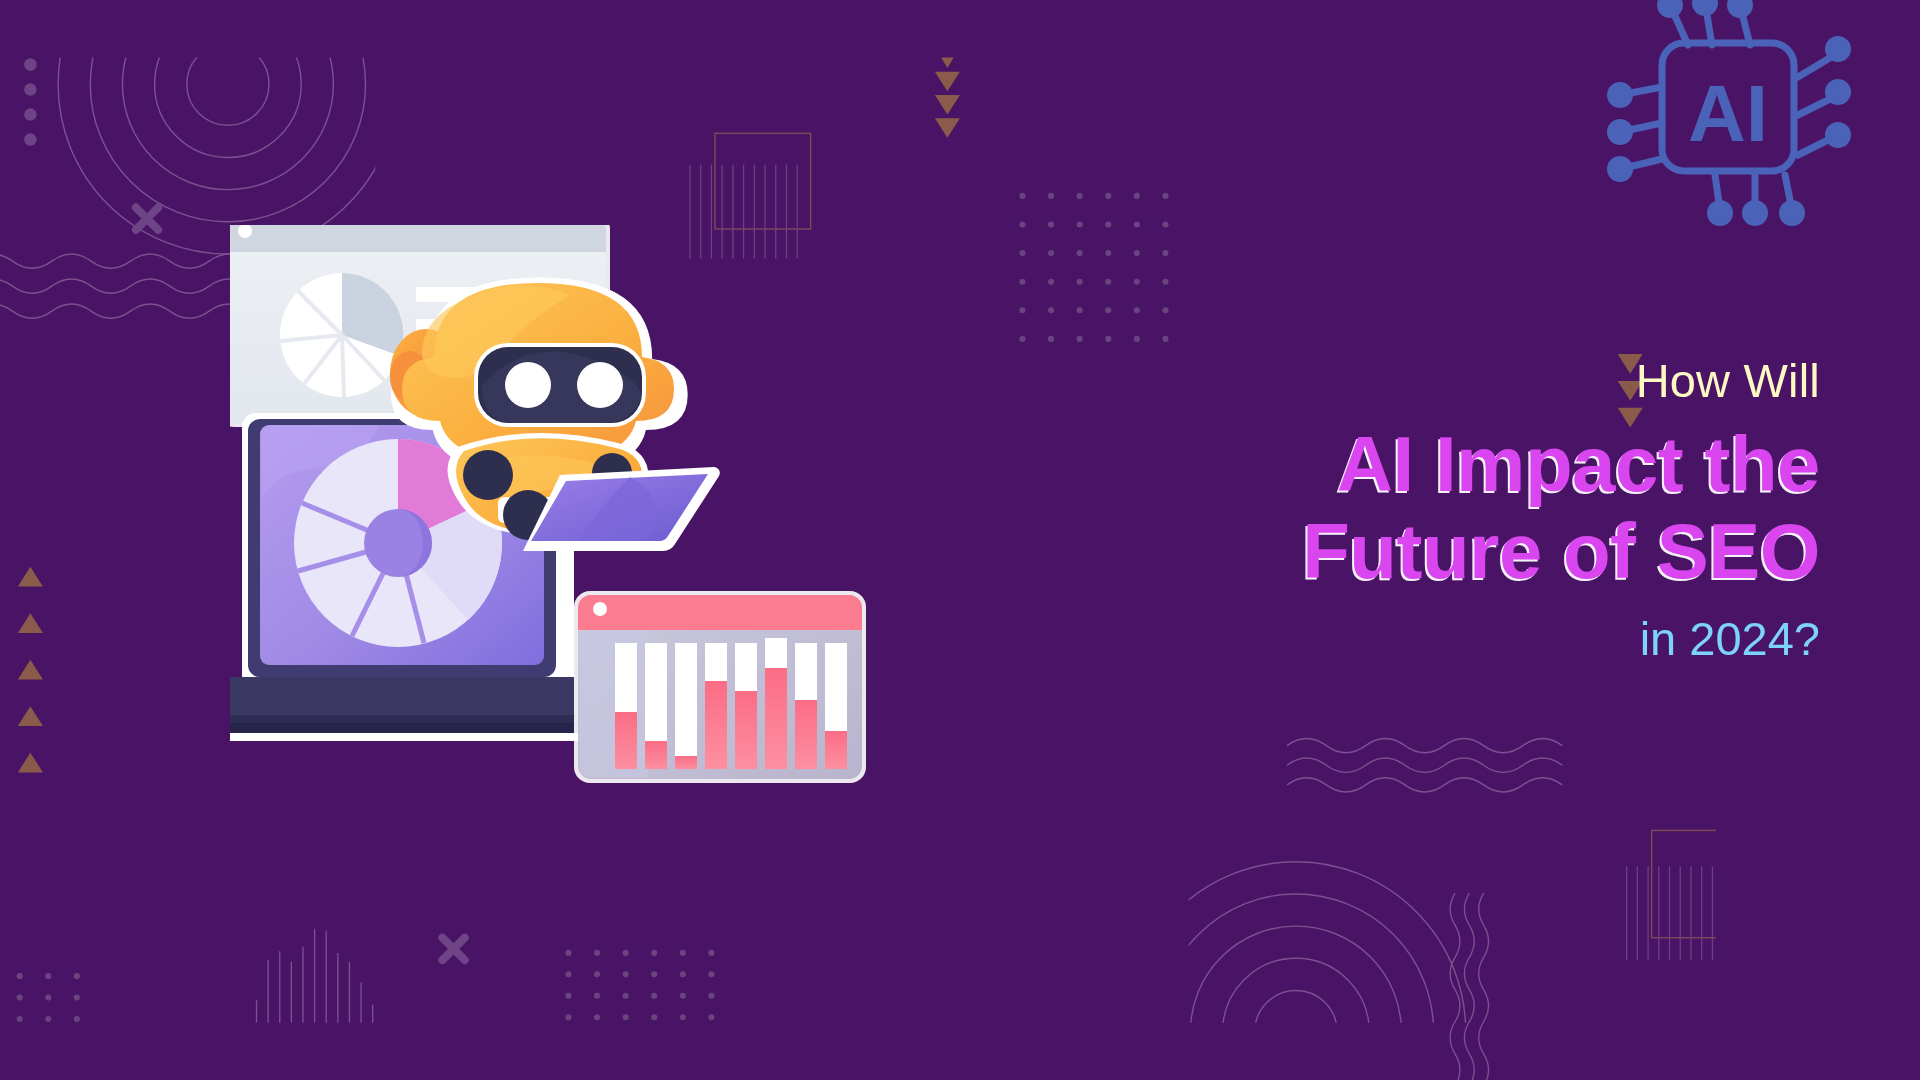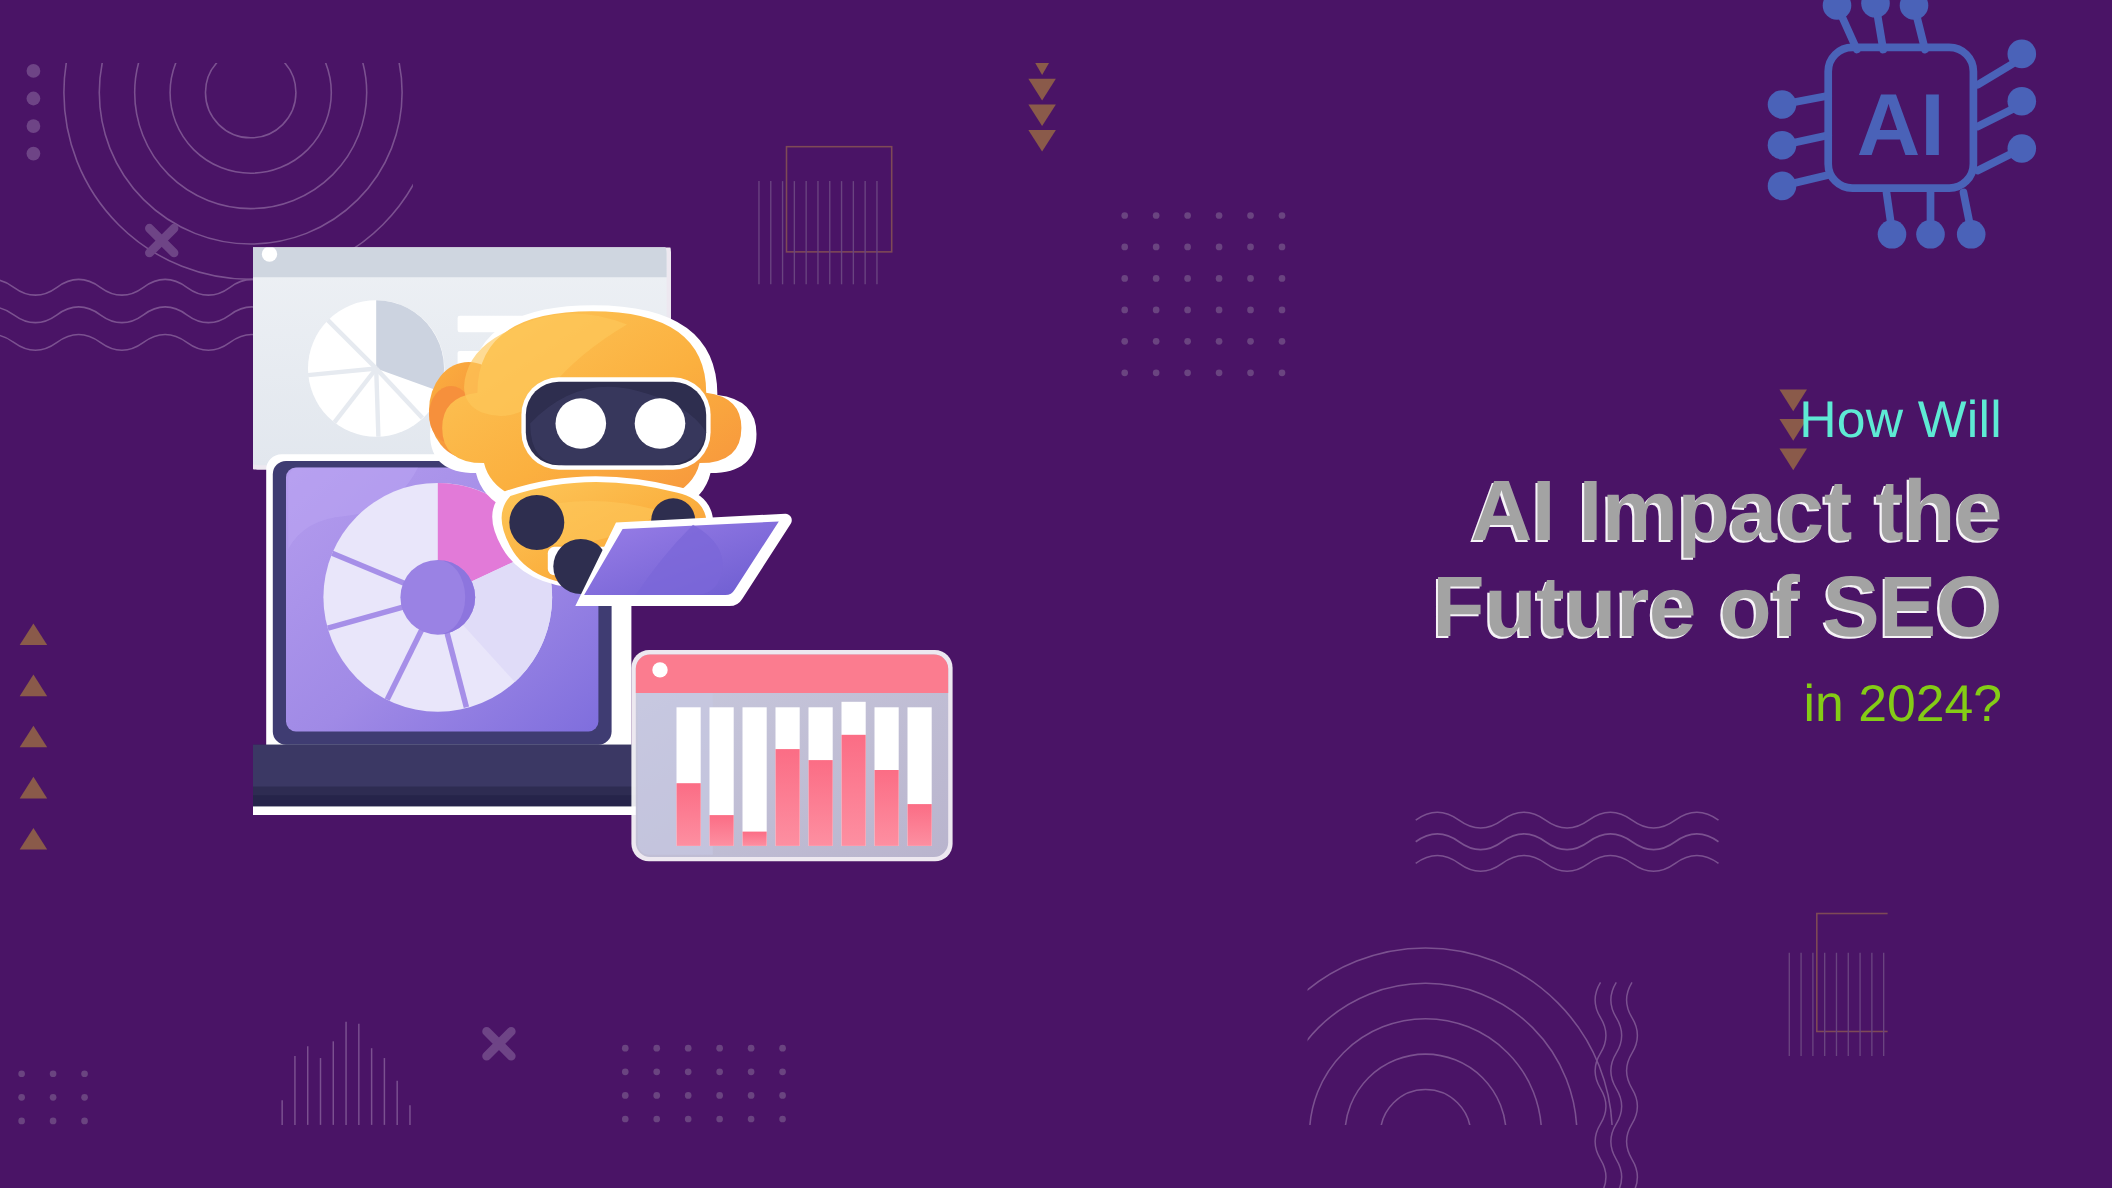--- a/index.html
+++ b/index.html
@@ -9,38 +9,38 @@
     font-family:"Liberation Sans", sans-serif;
     position:relative;
   }
   #stage { position:absolute; inset:0; width:1716px; height:1080px; }
   .layer { position:absolute; inset:0; width:100%; height:100%; }
   #deco { z-index:1; }
   #art   { position:absolute; left:230px; top:225px; width:700px; height:640px; z-index:3; }
   #text-block { position:absolute; left:1180px; top:355px; width:640px; z-index:4; text-align:right; }
 
   .kicker {
-    color:#5eead4;
+    color:#fef9c3;
     font-size:47px;
     font-weight:400;
     letter-spacing:0.2px;
     line-height:1.1;
     margin-bottom:14px;
   }
   .headline {
-    color:#a3a3a3;
+    color:#d946ef;
     font-size:78px;
     font-weight:700;
     line-height:1.12;
     letter-spacing:-0.5px;
     text-shadow:-2px 2px 0 rgba(255,255,255,0.95);
   }
   .headline .ln { display:block; white-space:nowrap; }
   .tail {
-    color:#84cc16;
+    color:#7dd3fc;
     font-size:47px;
     font-weight:400;
     line-height:1.1;
     margin-top:18px;
   }
 </style>
 </head>
 <body>
 
 <div id="stage">

